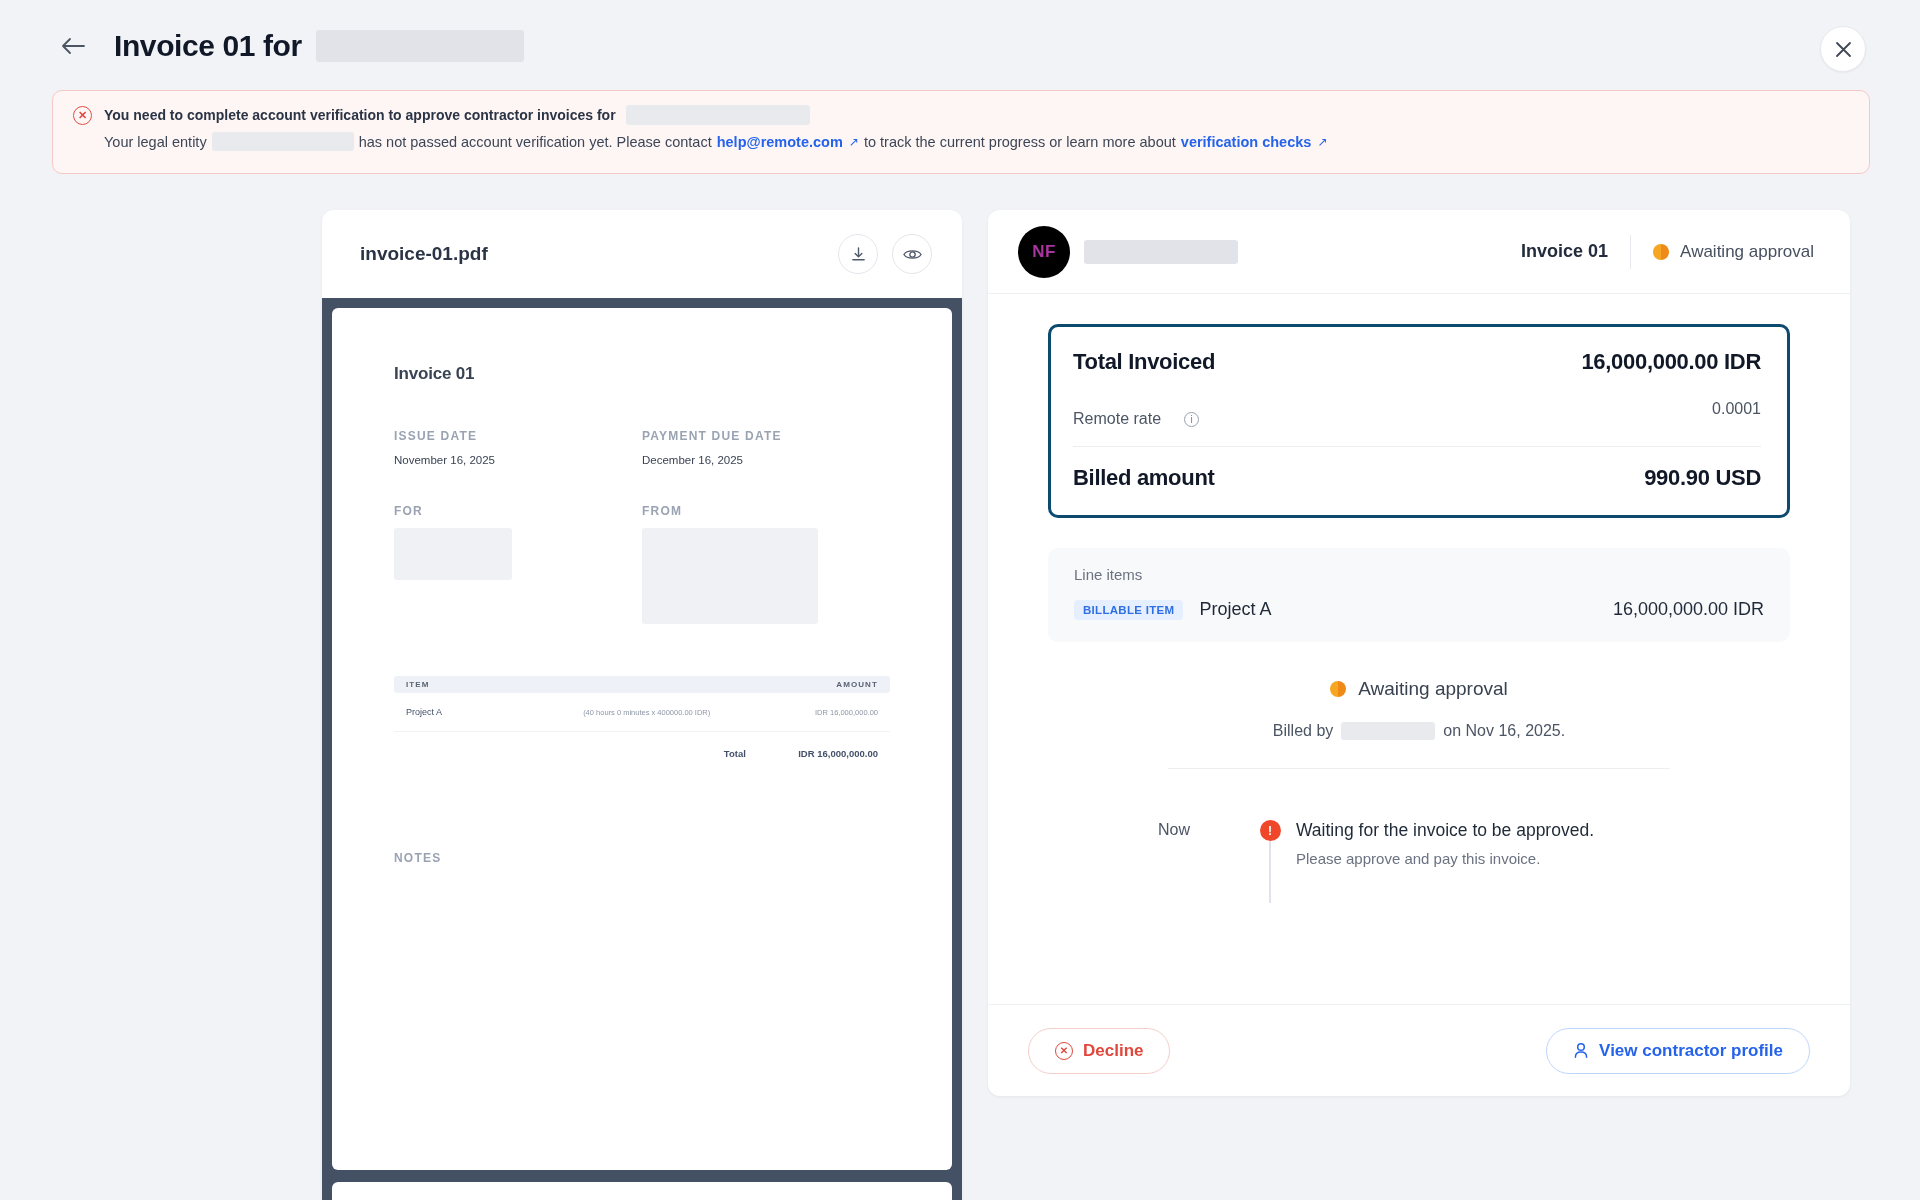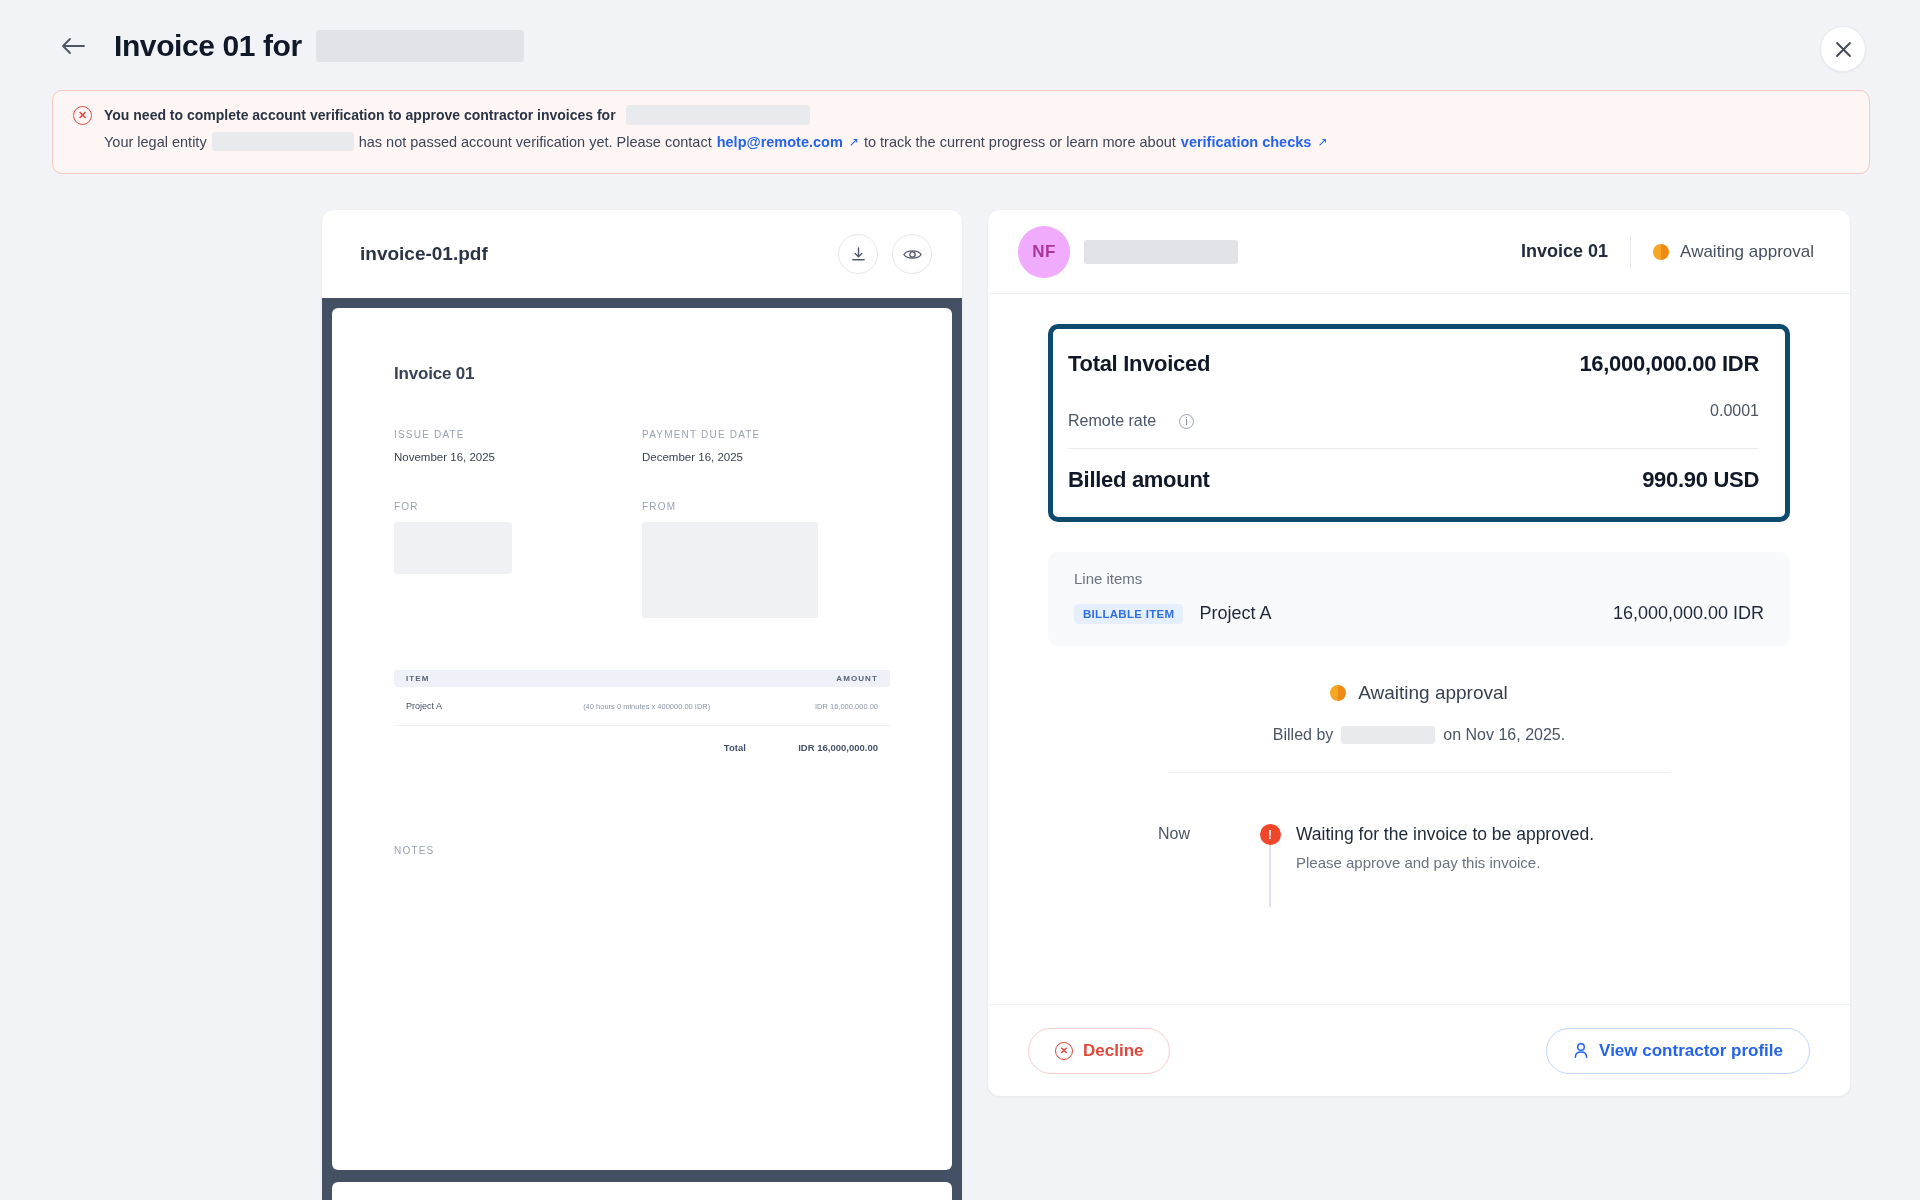--- a/index.html
+++ b/index.html
@@ -97,21 +97,21 @@
     padding: 56px 62px; position: relative;
   }
   .pdf-page2 {
     background: #fff; border-radius: 6px; width: 100%; height: 60px;
     margin-top: 12px;
   }
   .pdf-h1 { font-size: 17px; font-weight: 600; color: #3a4353; letter-spacing: -.2px; }
   .pdf-grid { display: flex; margin-top: 45px; }
   .pdf-col { width: 50%; }
   .pdf-lbl {
-    font-size: 10px; letter-spacing: 1.2px; color: #9aa3b2; font-weight: 400;
+    font-size: 12px; letter-spacing: 1.2px; color: #9aa3b2; font-weight: 700;
   }
   .pdf-val { font-size: 11.5px; color: #3a4353; margin-top: 11px; }
   .pdf-table { margin-top: 48px; width: 100%; }
   .pdf-thead {
     background: #eef1f7; display: flex; justify-content: space-between;
     padding: 4px 12px; border-radius: 3px;
   }
   .pdf-th { font-size: 8px; letter-spacing: 1.1px; color: #5a6373; font-weight: 700; }
   .pdf-trow {
     display: flex; align-items: center; padding: 14px 12px;
@@ -135,43 +135,43 @@
     display: flex; flex-direction: column;
   }
   .detail-head {
     height: 84px; display: flex; align-items: center;
     padding: 0 36px 0 30px; border-bottom: 1px solid #eef0f4;
     justify-content: space-between;
   }
   .party { display: flex; align-items: center; gap: 14px; }
   .avatar {
     width: 52px; height: 52px; border-radius: 50%;
-    background: #f0abfc; color: #a9359f;
+    background: #000000; color: #a9359f;
     display: flex; align-items: center; justify-content: center;
     font-size: 17px; font-weight: 600; letter-spacing: .3px;
   }
   .head-right { display: flex; align-items: center; gap: 0; }
   .inv-no { font-size: 18px; font-weight: 600; color: #222c3c; padding-right: 22px; }
   .vdiv { width: 1px; height: 34px; background: #e6e9ee; }
   .status-chip {
     display: flex; align-items: center; gap: 11px;
     padding-left: 22px; font-size: 17px; color: #47505f;
   }
   .half-dot {
     width: 16px; height: 16px; border-radius: 50%;
     background: #f79a20;
     background: linear-gradient(90deg, #f5a623 0 50%, #ef8a16 50% 100%);
     flex: 0 0 16px;
   }
 
   .detail-body { flex: 1; padding: 30px 60px 0 60px; overflow: hidden; }
 
   .totals-card {
-    border: 5px solid #0c4a6e; border-radius: 10px;
-    padding: 22px 26px 24px 15px;
+    border: 3px solid #0c4a6e; border-radius: 10px;
+    padding: 22px 26px 24px 22px;
     text-align: center;
   }
   .trow { display: flex; justify-content: space-between; align-items: center; }
   .t-label-lg { font-size: 22px; font-weight: 700; color: #111827; letter-spacing: -.3px; }
   .t-value-lg { font-size: 22px; font-weight: 700; color: #111827; letter-spacing: -.3px; }
   .t-label-sm { font-size: 16px; color: #4b5563; display: flex; align-items: center; gap: 23px; margin-top: 21px; }
   .t-value-sm { font-size: 16px; color: #4b5563; }
   .info-ico {
     width: 15px; height: 15px; border: 1.3px solid #9aa2ae; border-radius: 50%;
     font-size: 10px; color: #78818e; display: flex; align-items: center;

